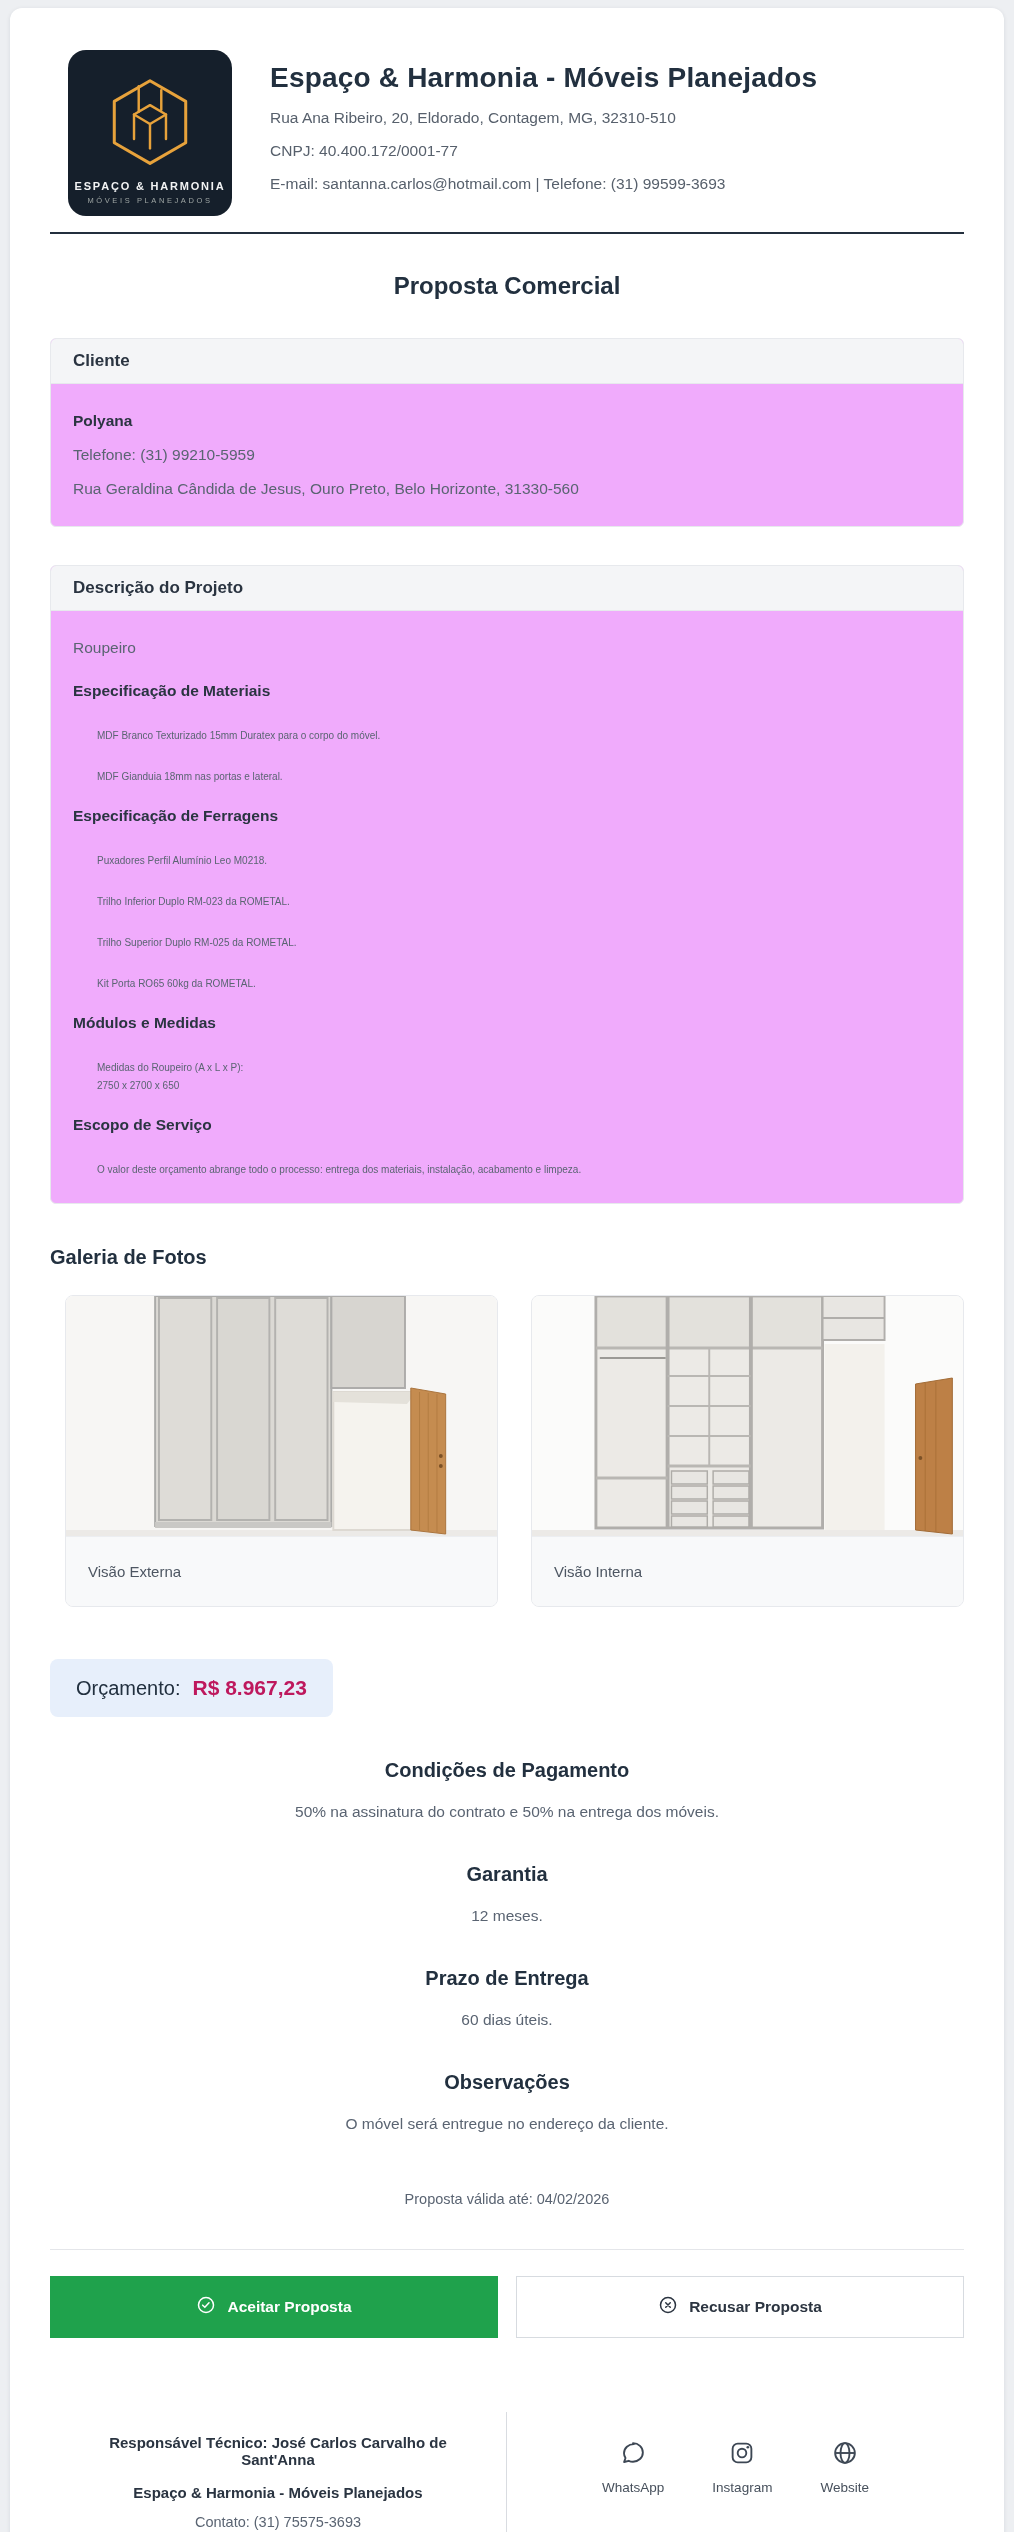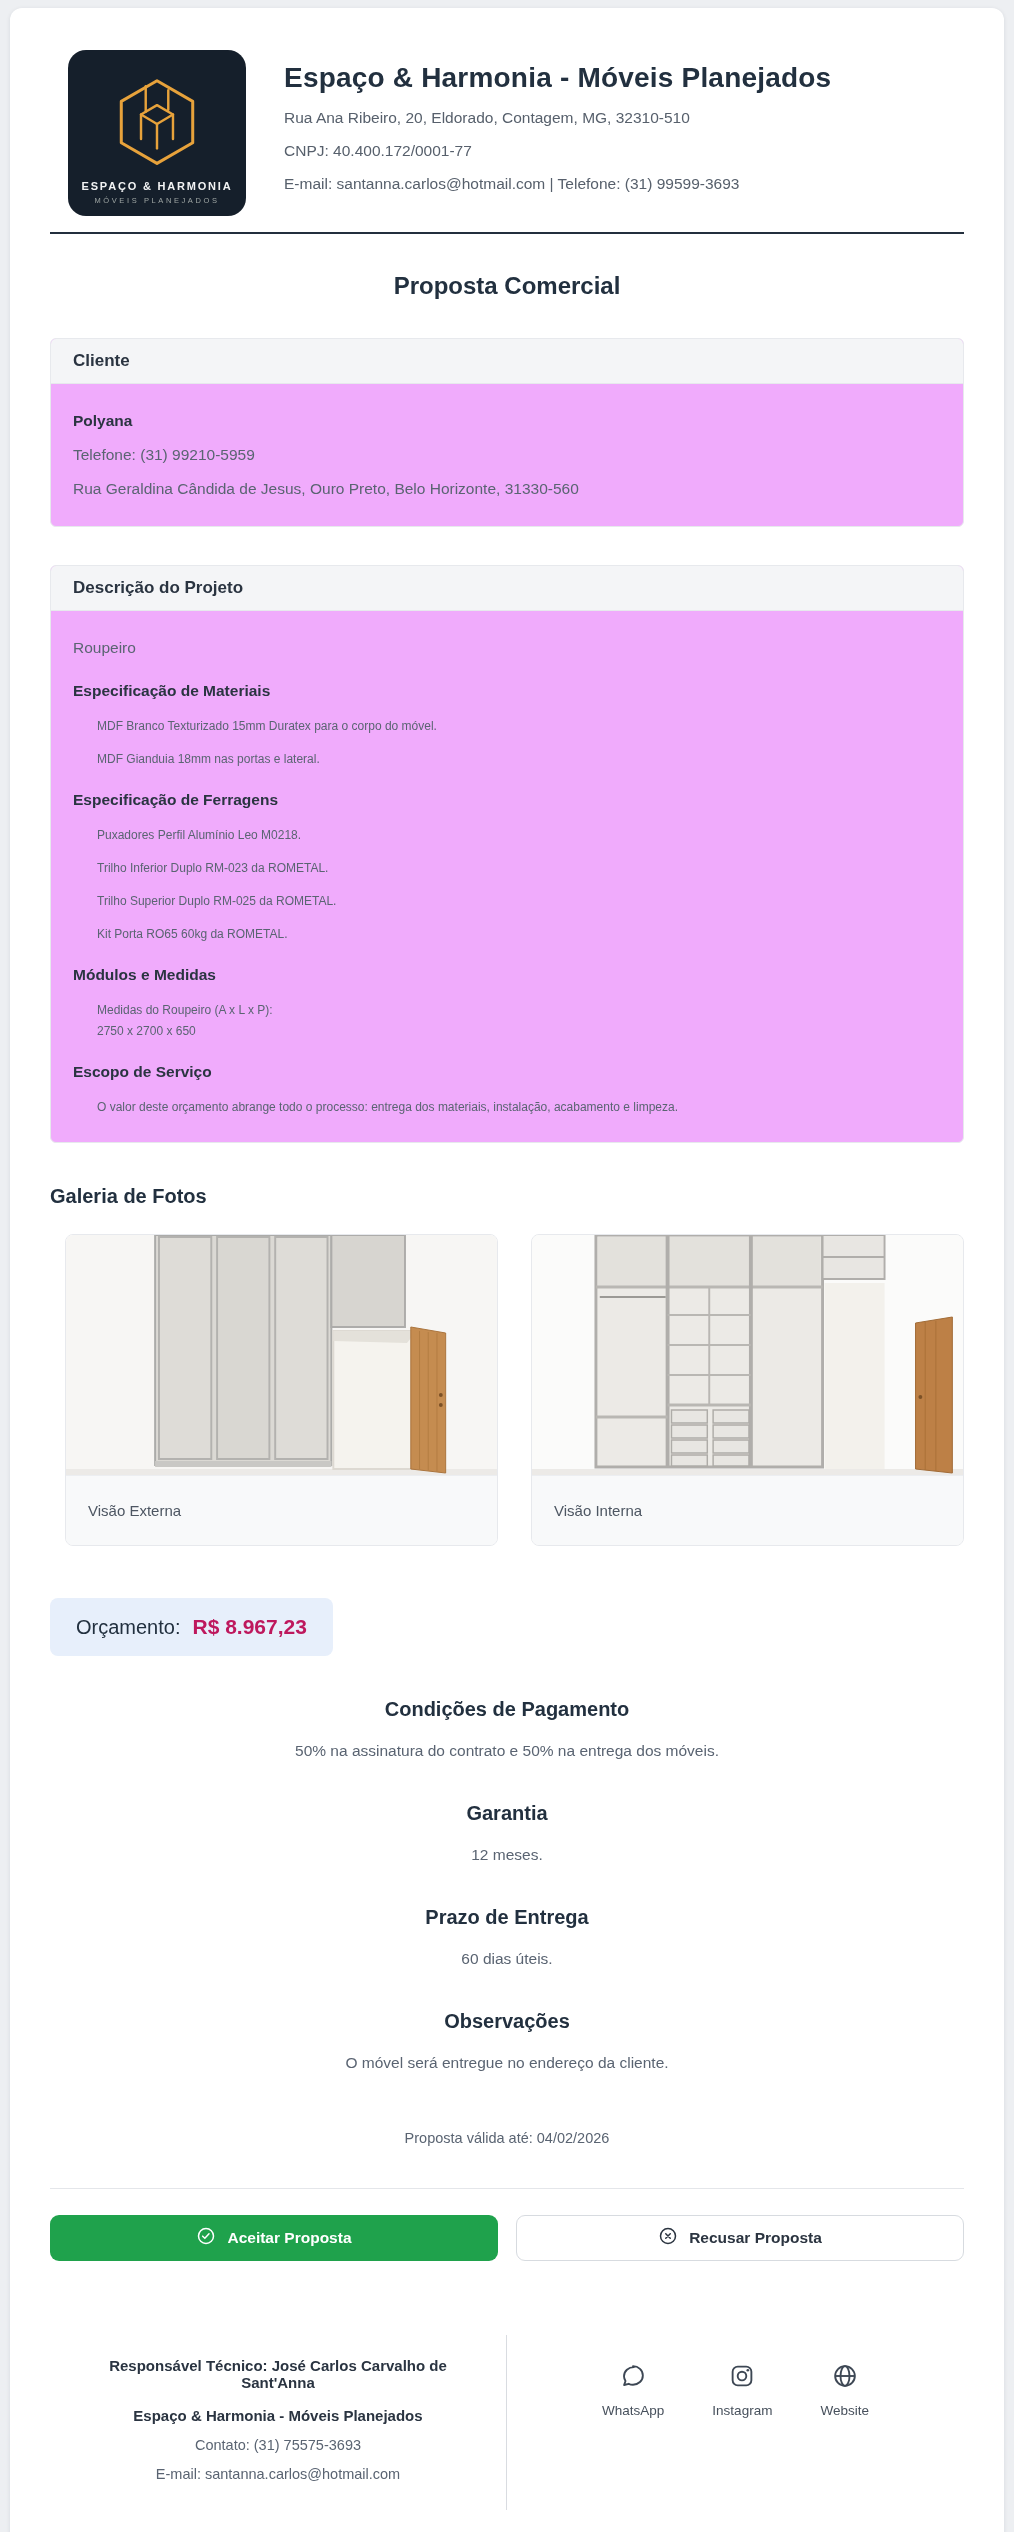--- a/index.html
+++ b/index.html
@@ -14,21 +14,21 @@
   .page-card {
     margin:8px 10px 0;
     background:#ffffff;
     border-radius:12px;
     box-shadow:0 1px 4px rgba(20,30,50,.10);
     padding:26px 40px 34px;
   }
   
   .header { display:flex; align-items:flex-start; padding:16px 0 0 18px; }
   .logo-box {
-    width:178px; height:166px; flex:0 0 auto;
+    width:164px; height:166px; flex:0 0 auto;
     background:#151f2b; border-radius:18px;
     display:flex; flex-direction:column; align-items:center; justify-content:center;
     padding-top:14px;
   }
   .logo-line1 { color:#f2f3f4; font-size:11px; letter-spacing:1.8px; font-weight:bold; margin-top:6px; white-space:nowrap; }
   .logo-line2 { color:#9fa6a4; font-size:7.5px; letter-spacing:2.6px; margin-top:4px; white-space:nowrap; }
   .header-info { margin-left:38px; padding-top:12px; }
   .company-name { font-size:28px; font-weight:bold; color:#22303f; letter-spacing:.2px; }
   .header-meta { font-size:15.5px; color:#57606c; margin-top:15px; }
   
@@ -38,21 +38,21 @@
   .section-card { border:1px solid #e7e9ed; border-radius:6px; margin-top:38px; overflow:hidden; background:#f0abfc; }
   .section-card-header {
     background:#f4f5f7; border-bottom:1px solid #e7e9ed;
     padding:12px 22px; font-size:17px; font-weight:bold; color:#2a3441;
   }
   .section-card-body { padding:28px 22px; }
   .client-name { font-size:15.5px; font-weight:bold; color:#2a3441; }
   .client-line { font-size:15.5px; color:#5a6472; margin-top:16px; }
   .proj-intro { font-size:15.5px; color:#5a6472; }
   .block-heading { font-size:15.5px; font-weight:bold; color:#2a3441; margin-top:25px; }
-  .block-item { font-size:12px; color:#5a6472; margin:19px 0 0 24px; }
+  .block-item { font-size:10px; color:#5a6472; margin:30px 0 0 24px; }
   .block-item.tight { margin-top:7px; }
   
   .h2 { font-size:20px; font-weight:bold; color:#22303f; }
   .gallery-title { margin-top:42px; }
   .photo-grid { display:grid; grid-template-columns:1fr 1fr; gap:18px; margin-top:26px; }
   .photo-card { border:1px solid #e7e9ed; border-radius:8px; overflow:hidden; background:#fdfdfc; cursor:pointer;margin-left:15px; }
   .photo-img { display:block; width:100%; height:240px; }
   .photo-caption {
     height:70px; background:#f8f9fa; border-top:1px solid #eceef1;
     display:flex; align-items:center; padding:0 22px; font-size:15px; color:#4d5662;
@@ -64,21 +64,21 @@
   }
   .budget-label { font-size:20px; color:#22303f; }
   .budget-value { font-size:21px; font-weight:bold; color:#be185d; }
   
   .txt-section { margin-top:42px;text-align:center; }
   .txt-section p { font-size:15.5px; color:#5a6472; margin-top:21px; }
   .validity { text-align:center; font-size:14.5px; color:#5a6472; margin-top:58px; }
   .divider { height:1px; background:#e4e6ea; margin-top:42px; }
   
   .btn-row { display:grid; grid-template-columns:1fr 1fr; gap:18px; margin-top:26px; }
-  .btn { height:46px; border-radius:9px; display:flex; align-items:center; justify-content:center;
+  .btn { height:62px; border-radius:0; display:flex; align-items:center; justify-content:center;
          gap:11px; font-size:15.5px; font-weight:bold; cursor:pointer; border:none;
          font-family:"Liberation Sans","DejaVu Sans",sans-serif; }
   .btn-accept { background:#1fa24c; color:#ffffff; }
   .btn-decline { background:#ffffff; color:#2b3440; border:1px solid #d7dbe0; }
   
   .footer { display:flex; margin-top:54px; padding-top:20px; }
   .footer-left { width:50%; border-right:1px solid #d9dce1; text-align:center; padding:6px 30px 28px; }
   .f-bold { font-size:15px; font-weight:bold; color:#2a3441; margin-top:16px; }
   .f-gray { font-size:14.5px; color:#5a6472; margin-top:13px; }
   .footer-right { width:50%; display:flex; align-items:flex-start; justify-content:center; gap:48px; padding-top:26px; }

